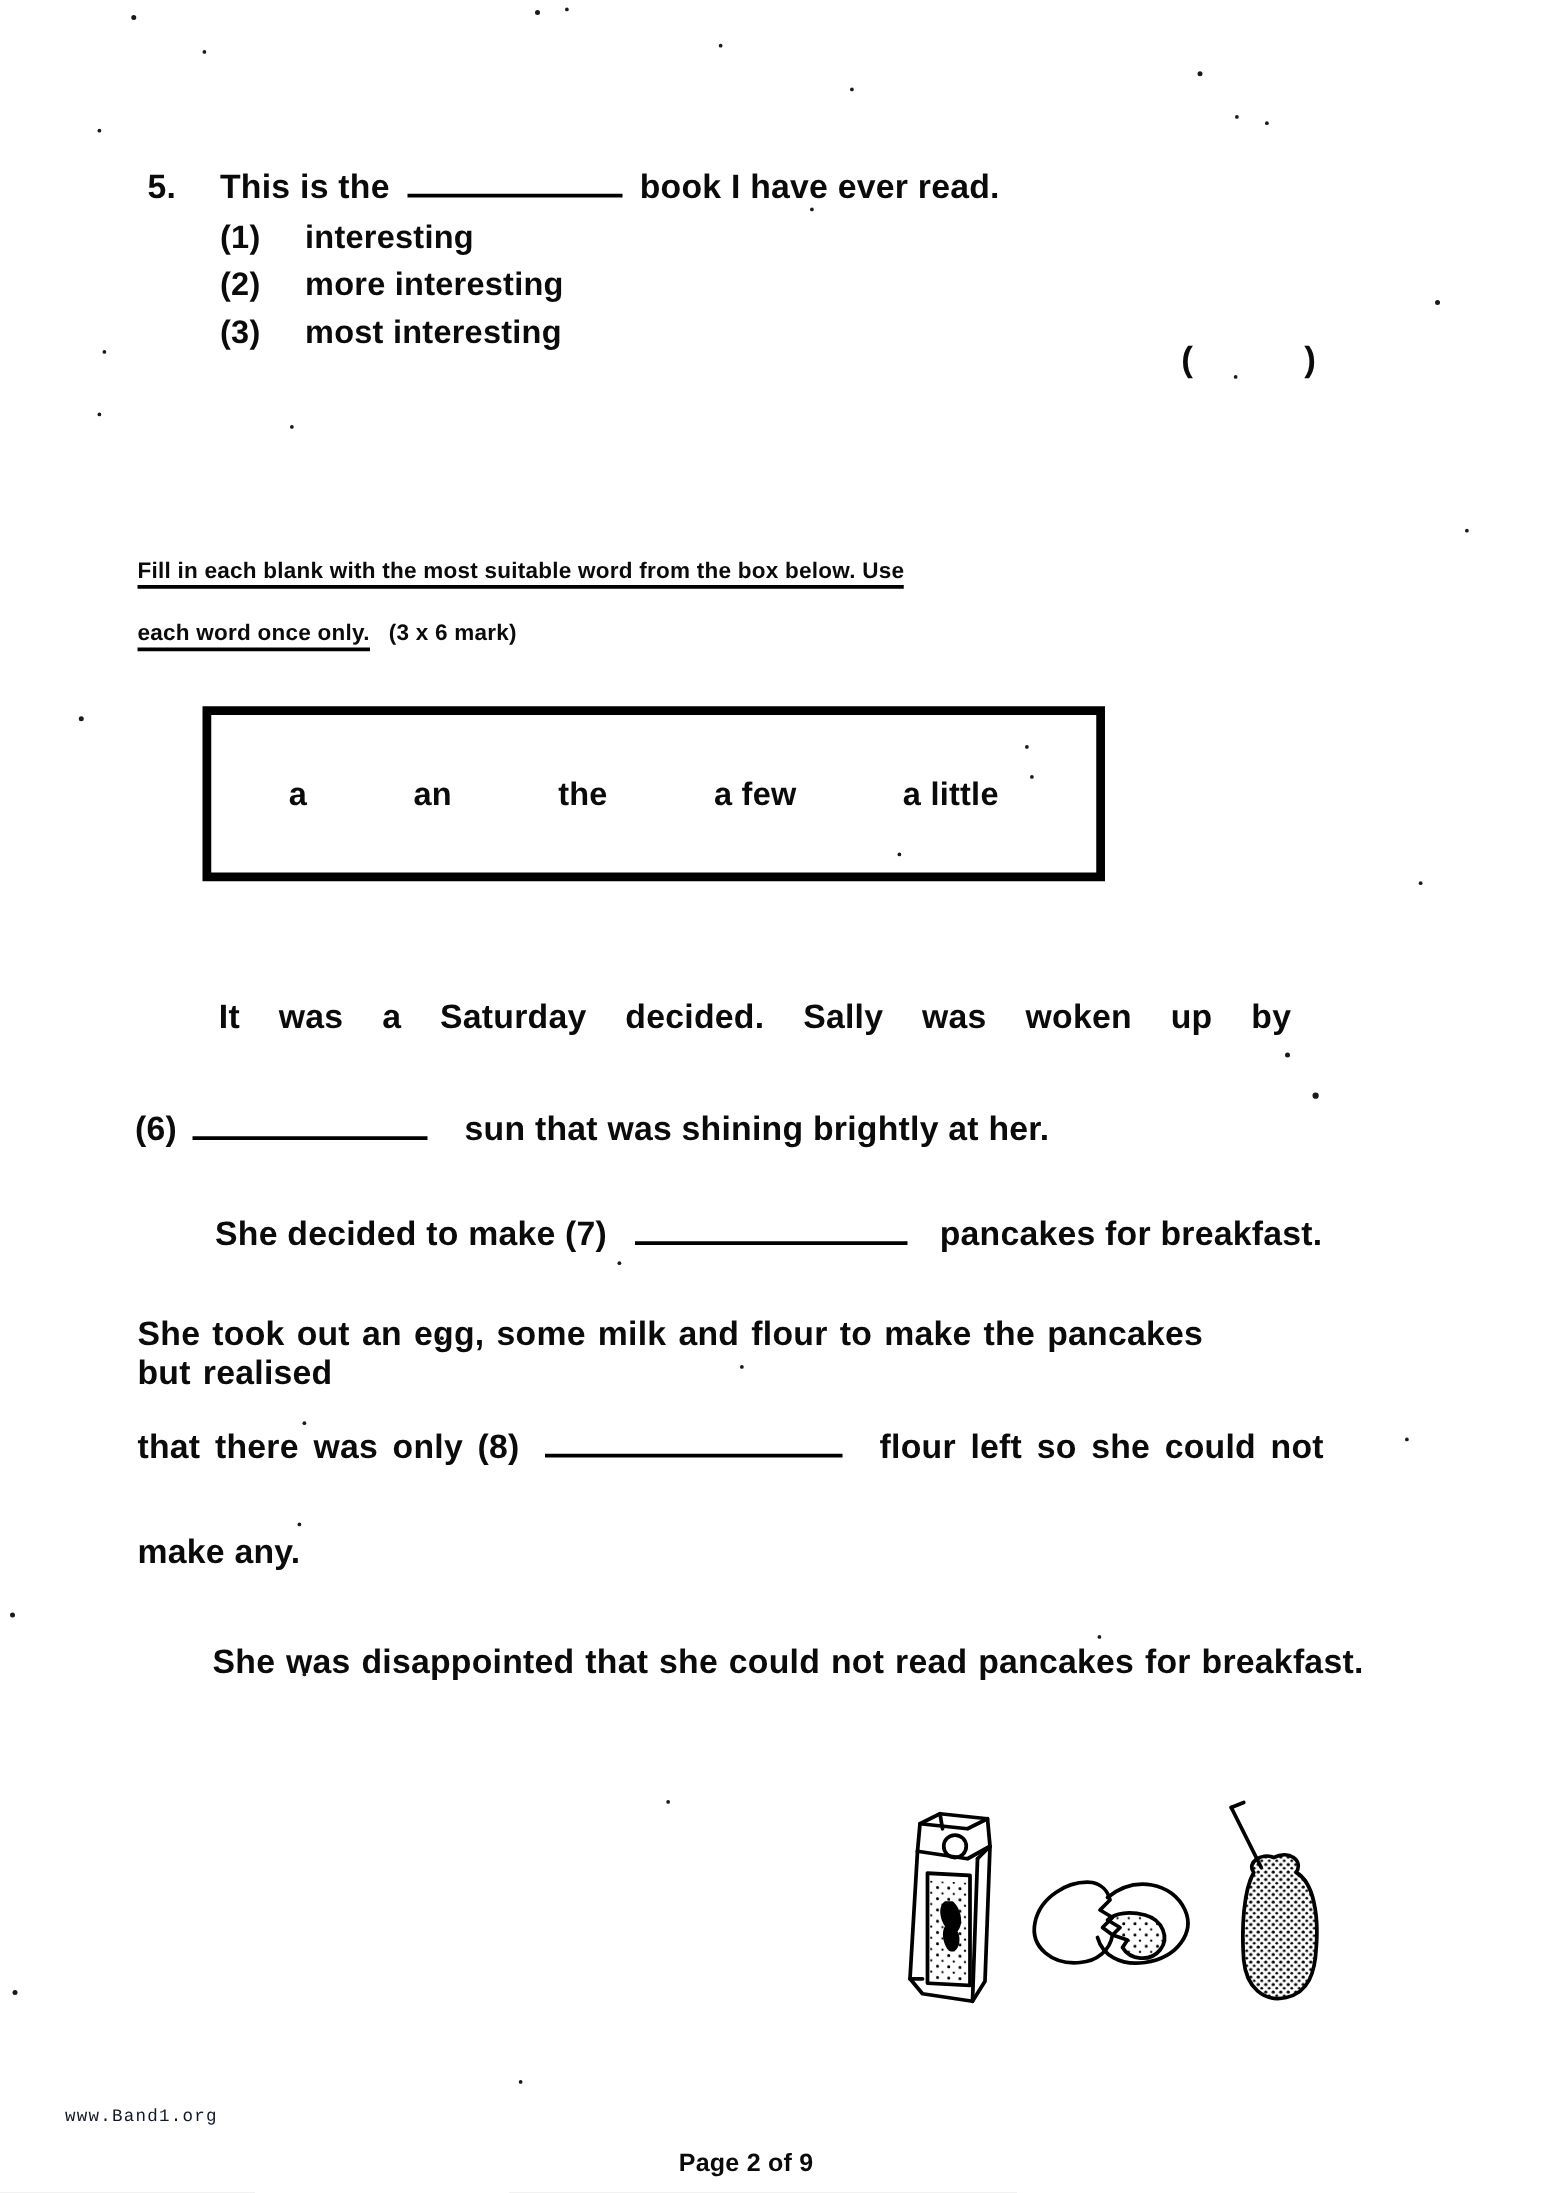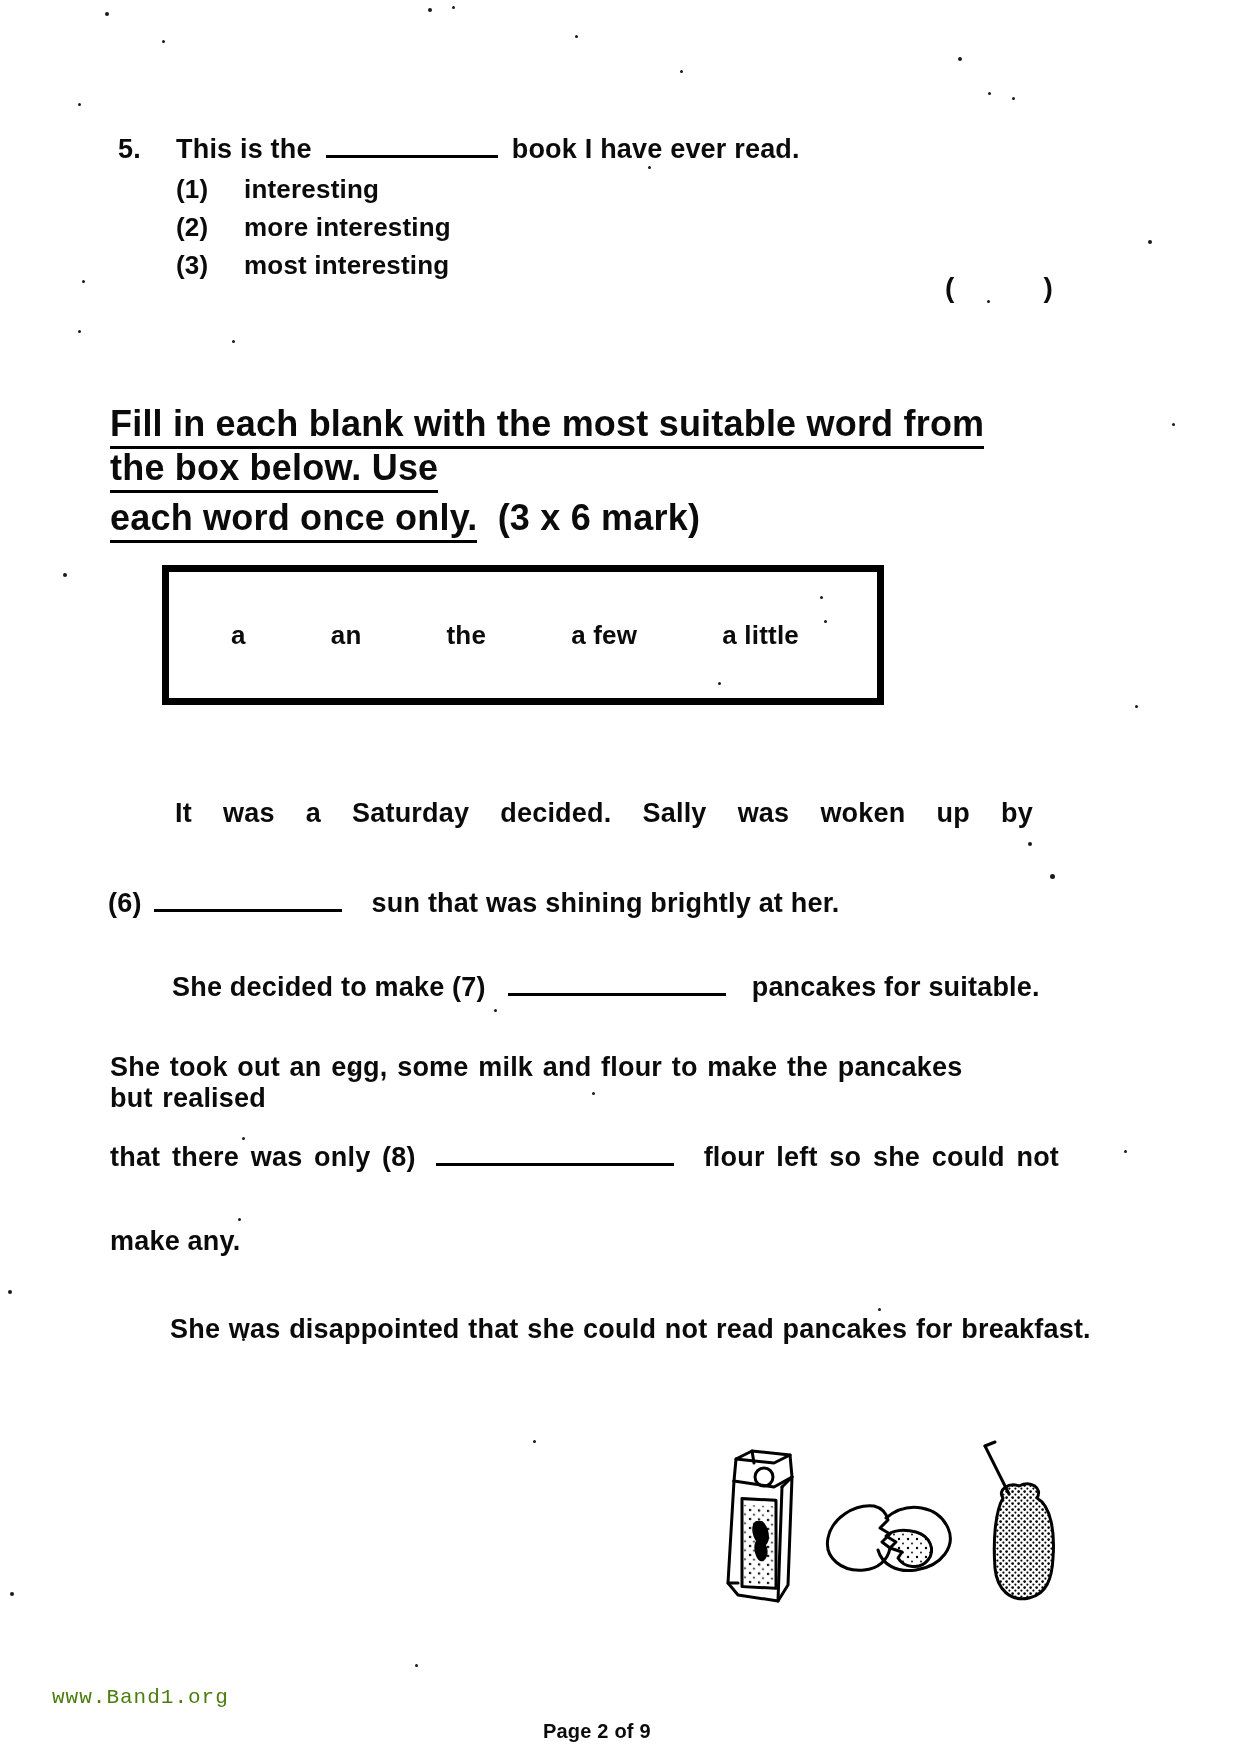--- a/index.html
+++ b/index.html
@@ -18,34 +18,34 @@
   .blank{display:inline-block;border-bottom:3px solid #000;height:1em;vertical-align:-4px;}
   .ul{border-bottom:3px solid #000;padding-bottom:2px;}
   .speck{position:absolute;background:#1a1a1a;border-radius:50%;}
   
   .q5{font-size:27px;}
   .q5 .qnum{width:58px;display:inline-block;}
   .opt{font-size:26px;}
   .opt .onum{width:68px;display:inline-block;}
   .brackets{font-size:28px;display:flex;justify-content:space-between;width:108px;}
   
-  .instr{font-size:36px;line-height:44px;}
+  .instr{font-size:18px;line-height:44px;margin-top:32px;}
   
   .wordbox{
     border:7px solid #000;
     display:flex;align-items:center;justify-content:space-between;
     font-size:26px;
     padding:0 78px 0 62px;
     box-sizing:border-box;
   }
   
   .pass{font-size:27px;}
   .just{display:flex;justify-content:space-between;}
   
-  .site{font-family:"Liberation Mono",monospace;font-size:21px;color:#4d7c0f;letter-spacing:1px;}
+  .site{font-family:"Liberation Mono",monospace;font-size:14px;color:#0f172a;letter-spacing:1px;}
   .pageno{font-size:20px;font-weight:600;}
   svg .ln{fill:none;stroke:#000;stroke-width:3;stroke-linejoin:round;stroke-linecap:round;}
 </style>
 </head>
 <body>
 
 <div id="page">
 
   <div class="abs row q5 hw" style="left:118px;top:128px;width:920px;">
     <span class="qnum">5.</span>
@@ -103,21 +103,21 @@
 
   <div class="abs pass hw row" style="left:108px;top:882px;">
     <span>(6)</span>
     <span class="blank" style="width:188px;margin:0 30px 0 12px;"></span>
     <span>sun that was shining brightly at her.</span>
   </div>
 
   <div class="abs pass hw row" style="left:172px;top:966px;">
     <span>She decided to make (7)</span>
     <span class="blank" style="width:218px;margin:0 26px 0 22px;"></span>
-    <span>pancakes for suitable.</span>
+    <span>pancakes for breakfast.</span>
   </div>
 
   <div class="abs pass hw" style="left:110px;top:1052px;width:880px;word-spacing:2px;">She took out an egg, some milk and flour to make the pancakes but realised</div>
 
   <div class="abs pass hw row" style="left:110px;top:1136px;word-spacing:4px;">
     <span>that there was only (8)</span>
     <span class="blank" style="width:238px;margin:0 30px 0 20px;"></span>
     <span>flour left so she could not</span>
   </div>
 

